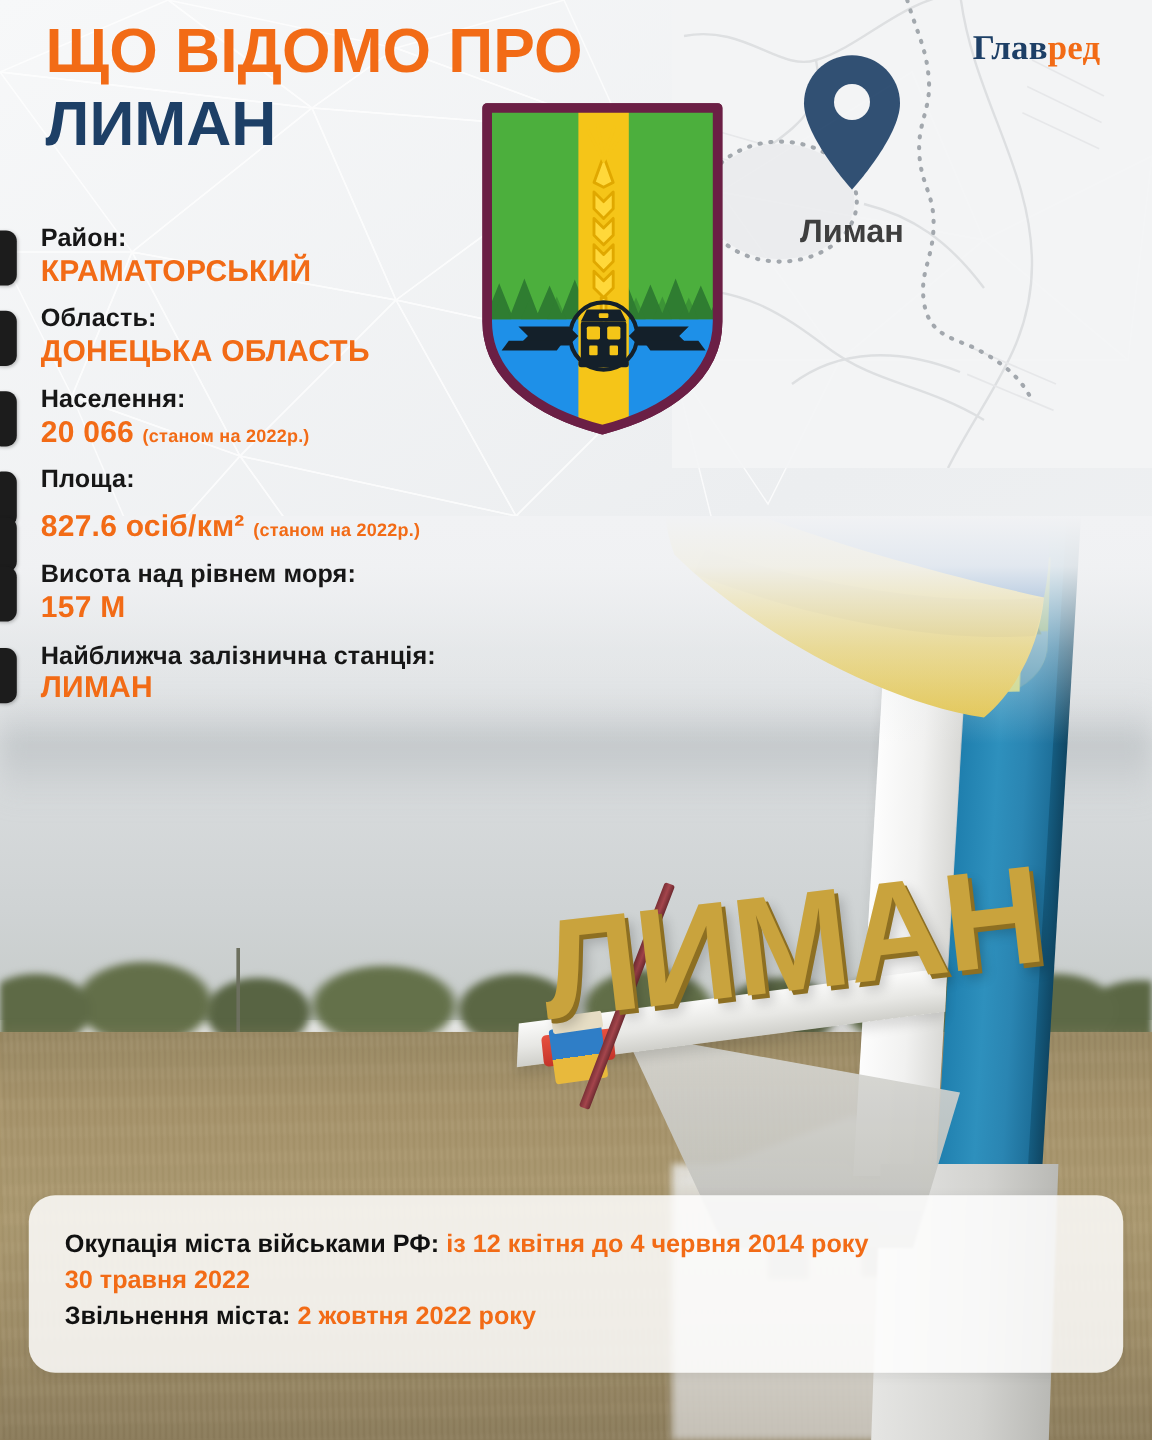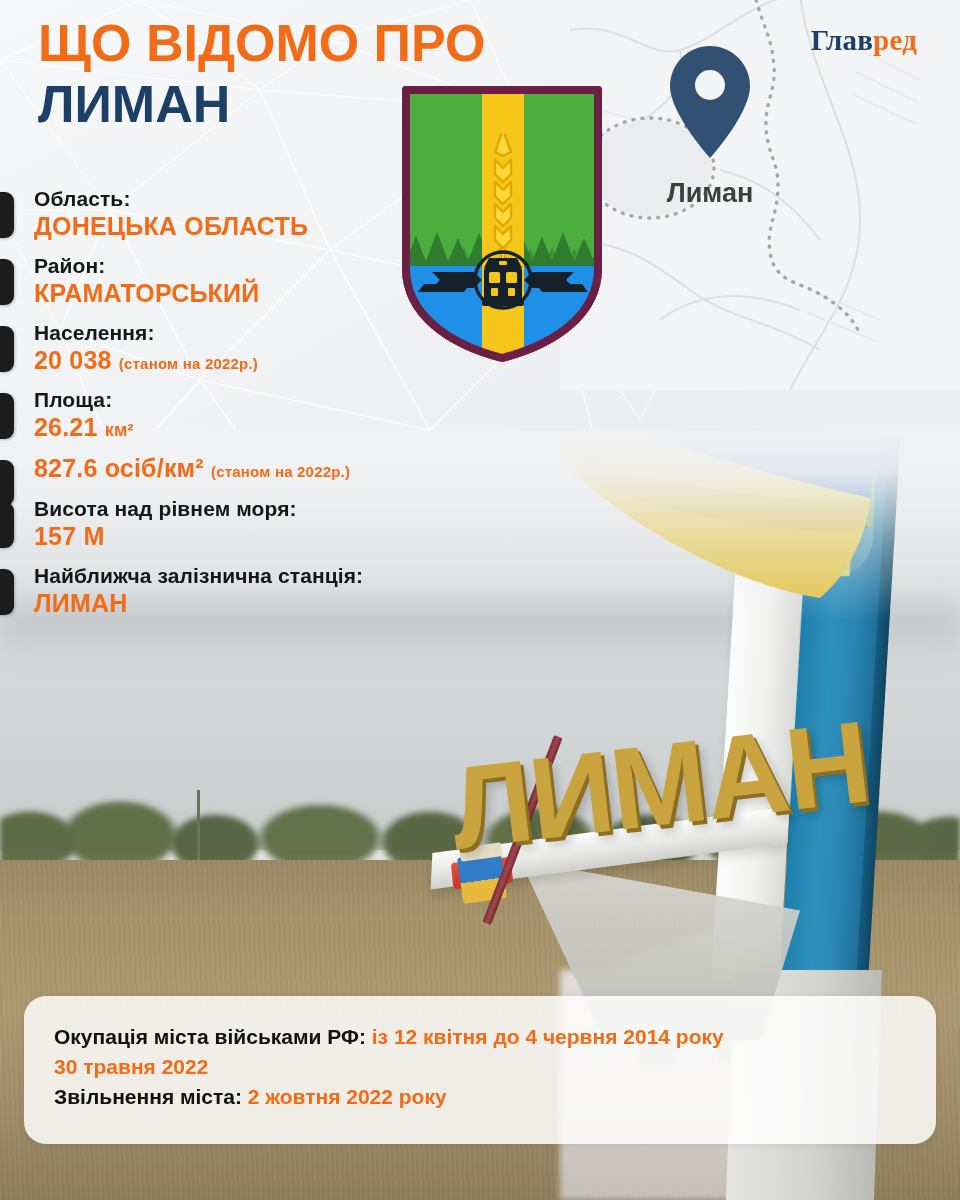--- a/index.html
+++ b/index.html
@@ -414,46 +414,42 @@
   </div>
 
   <div id="logo">
     <span class="a">Глав</span><span class="b">ред</span>
   </div>
 
   <div id="facts">
 
     <div class="fact">
       <span class="marker"></span>
+      <div class="label">Район:</div>
+      <div class="value"><span>КРАМАТОРСЬКИЙ</span></div>
+    </div>
+
+    <div class="fact">
+      <span class="marker"></span>
       <div class="label">Область:</div>
       <div class="value"><span>ДОНЕЦЬКА ОБЛАСТЬ</span></div>
     </div>
 
     <div class="fact">
       <span class="marker"></span>
-      <div class="label">Район:</div>
-      <div class="value"><span>КРАМАТОРСЬКИЙ</span></div>
-    </div>
-
-    <div class="fact">
-      <span class="marker"></span>
       <div class="label">Населення:</div>
       <div class="value">
-        <span>20 038</span>
+        <span>20 066</span>
         <span class="sm">(станом на 2022р.)</span>
       </div>
     </div>
 
     <div class="fact">
       <span class="marker"></span>
       <div class="label">Площа:</div>
-      <div class="value">
-        <span>26.21</span>
-        <span class="unit">км²</span>
-      </div>
     </div>
 
     <div class="fact">
       <span class="marker"></span>
       <div class="value">
         <span>827.6 осіб/км²</span>
         <span class="sm">(станом на 2022р.)</span>
       </div>
     </div>
 

